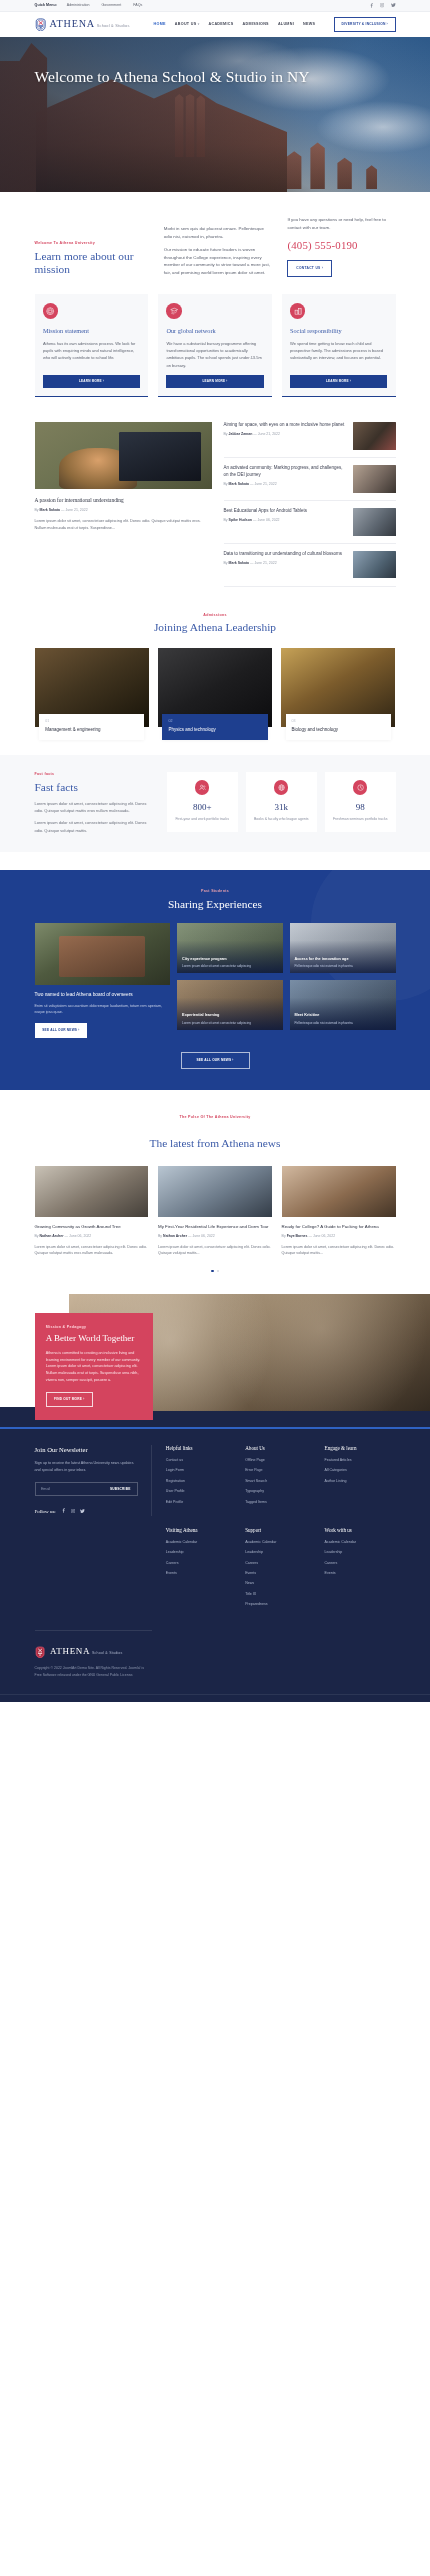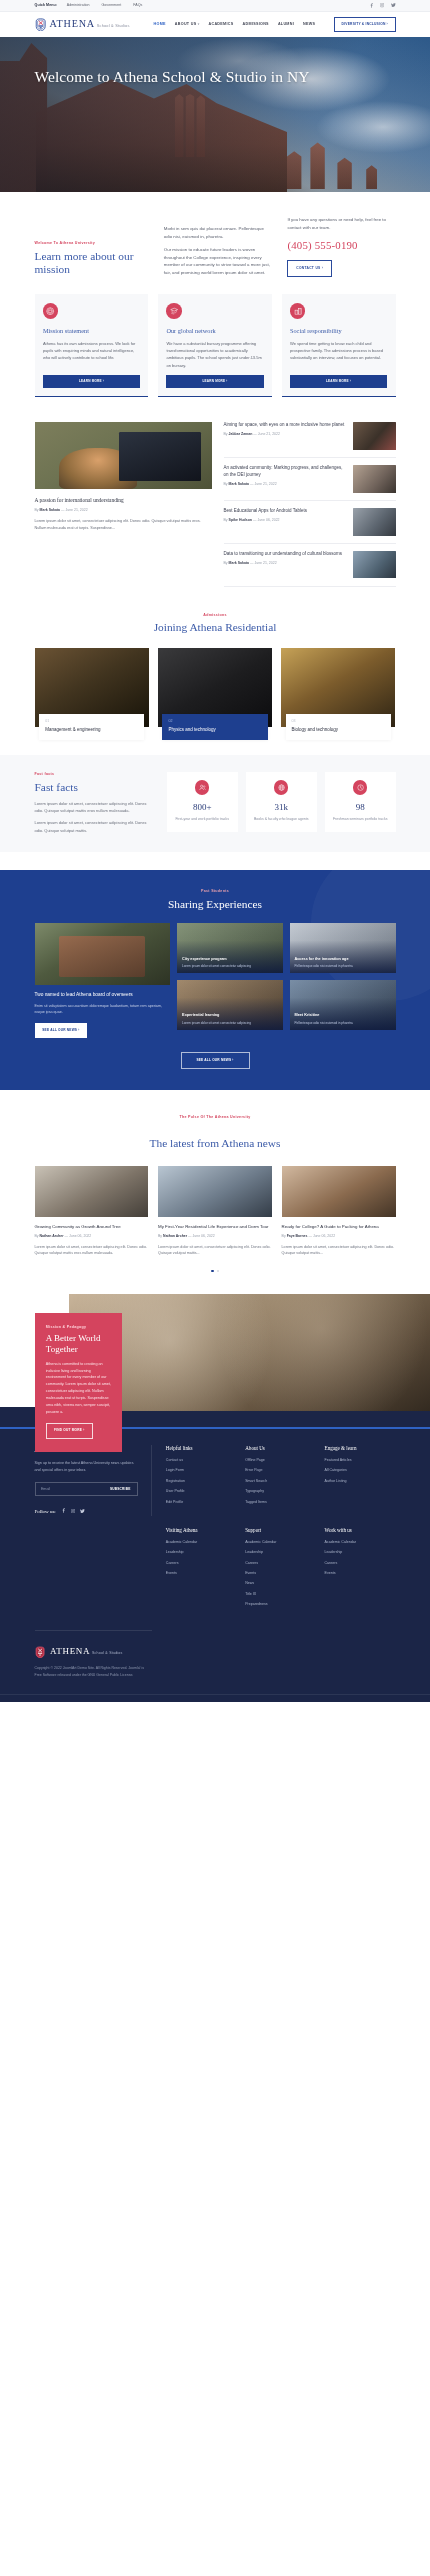--- a/index.html
+++ b/index.html
@@ -169,21 +169,21 @@
   .dots{display:flex;gap:3px;justify-content:center;margin-top:13px}
   .dot{width:2.4px;height:2.4px;border-radius:50%;background:#d7dae1}
   .dot.on{background:#1e3f8f}
 
   
   .bw{margin-top:21.5px;position:relative;height:117px}
   .bw .photo{position:absolute;left:69px;right:0;top:0;bottom:0;background:linear-gradient(150deg,#c8b49a 0%,#8e7a60 40%,#5a4a38 75%,#332a20 100%)}
   .bw .photo:after{content:"";position:absolute;inset:0;background:
      radial-gradient(circle at 28% 40%,rgba(255,245,230,.35),transparent 38%),
      radial-gradient(circle at 70% 30%,rgba(255,235,210,.28),transparent 40%)}
-  .bw .box{position:absolute;left:35px;top:19px;width:87px;background:#d4445e;color:#fff;padding:12px 10.8px 13px;z-index:3}
+  .bw .box{position:absolute;left:35px;top:19px;width:118px;background:#d4445e;color:#fff;padding:12px 10.8px 13px;z-index:3}
   .bw .eyebrow{color:#ffd2da}
   .bw h3{font-family:"Liberation Serif",serif;font-size:9px;line-height:1.22;font-weight:400;margin-bottom:5.4px}
   .bw p{font-size:3.7px;line-height:1.85;color:#fde2e7}
   .bw .b{display:inline-block;margin-top:7.8px;border:0.6px solid rgba(255,255,255,.8);font-size:3.2px;font-weight:700;letter-spacing:0.2px;padding:4.2px 7.2px;text-transform:uppercase}
 
   
   .social{padding:24px 0 0;text-align:center}
   .social .h2{max-width:137px;margin:0 auto}
   .sgrid{display:grid;grid-template-columns:repeat(4,1fr);gap:4.8px;margin-top:12px}
   .sgrid .c{height:47px}
@@ -422,21 +422,21 @@
             <div class="thumb t4"></div>
           </article>
         </div>
       </div>
     </div>
   </section>
 
   <section class="joining">
     <div class="container">
       <div class="eyebrow">Admissions</div>
-      <div class="h2">Joining Athena Residential</div>
+      <div class="h2">Joining Athena Leadership</div>
       <div class="tiles">
         <div class="tile">
           <div class="img g1"></div>
           <div class="tcap">
             <div class="n">01</div>
             <div class="t">Management &amp; engineering</div>
           </div>
         </div>
         <div class="tile mid">
           <div class="img g2"></div>

